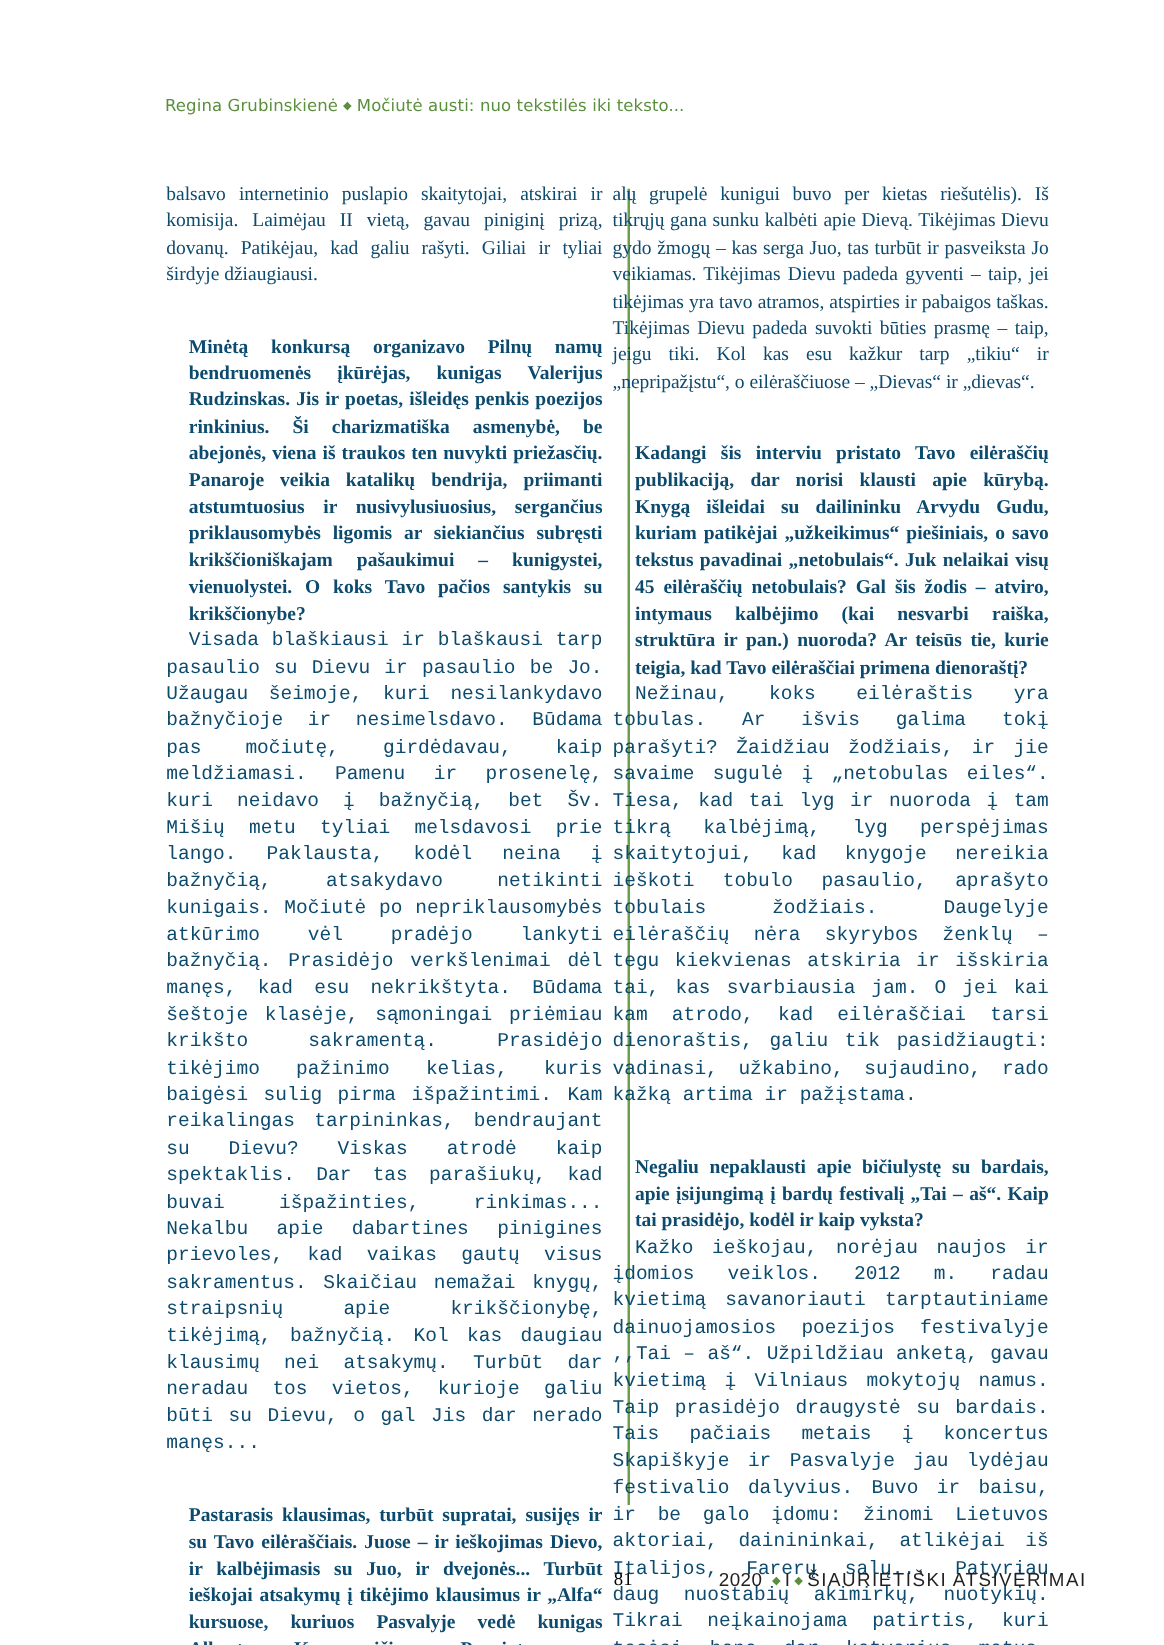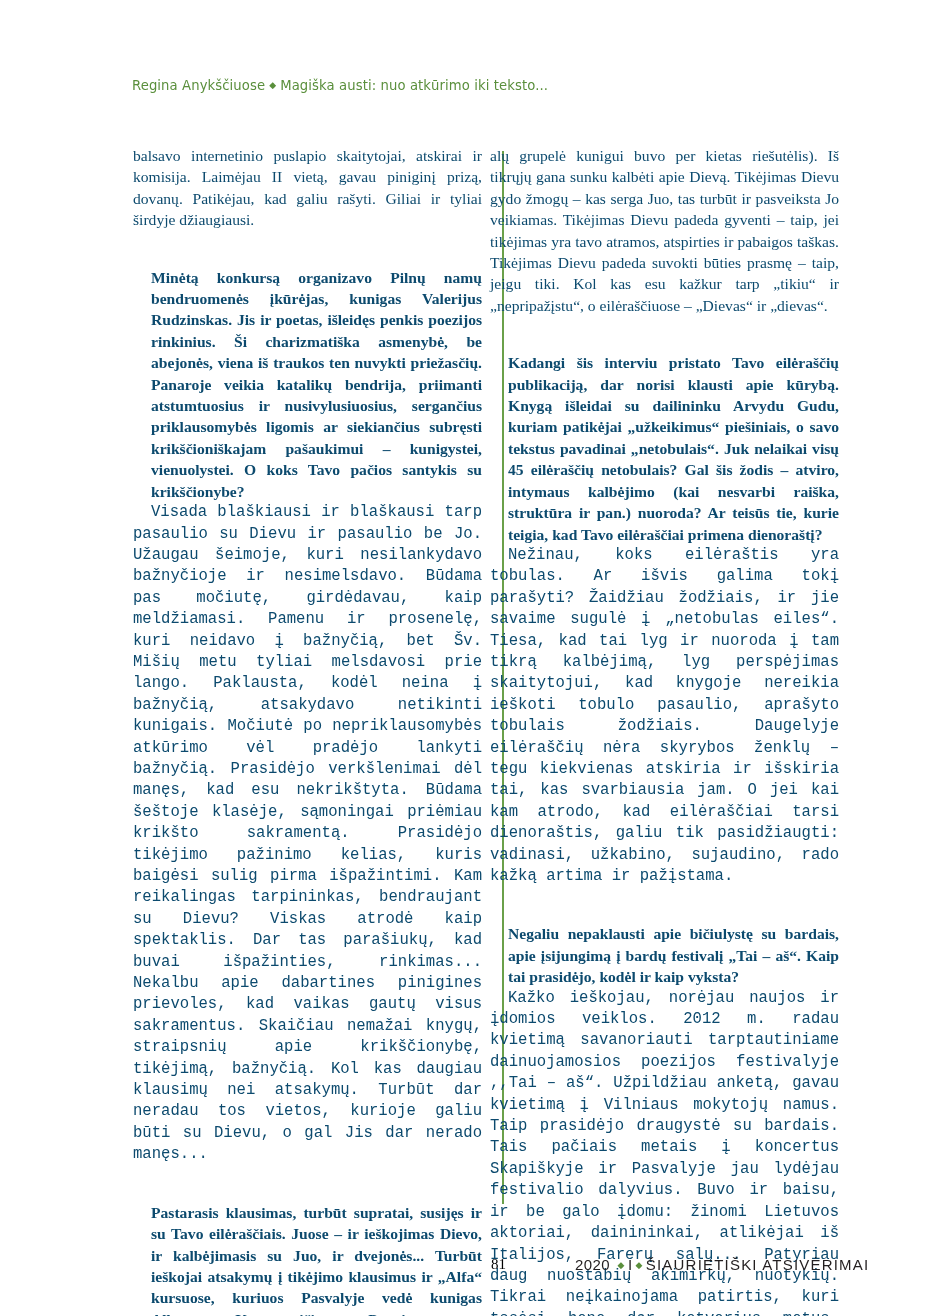--- a/index.html
+++ b/index.html
@@ -38,21 +38,21 @@
     font-family: Liberation Sans, sans-serif; font-size: 15px; color: #231f20;
     white-space: nowrap; letter-spacing: 0.4px;
   }
   .footer-journal .dot { color: #5a8f3c; font-size: 9px; vertical-align: 2px; margin: 0 3px; }
   .footer-journal .sc { letter-spacing: 1.2px; }
 </style>
 </head>
 <body>
 
 <div class="running-head">
-  <span>Regina Anykščiuose</span><span class="dot">◆</span><span>Magiška austi: nuo atkūrimo iki teksto...</span>
+  <span>Regina Grubinskienė</span><span class="dot">◆</span><span>Močiutė austi: nuo tekstilės iki teksto...</span>
 </div>
 
 <div class="col left">
   <p class="first">balsavo internetinio puslapio skaitytojai, atskirai ir komisija. Laimėjau II vietą, gavau piniginį prizą, dovanų. Patikėjau, kad galiu rašyti. Giliai ir tyliai širdyje džiaugiausi.</p>
   <p class="q">Minėtą konkursą organizavo Pilnų namų bendruomenės įkūrėjas, kunigas Valerijus Rudzinskas. Jis ir poetas, išleidęs penkis poezijos rinkinius. Ši charizmatiška asmenybė, be abejonės, viena iš traukos ten nuvykti priežasčių. Panaroje veikia katalikų bendrija, priimanti atstumtuosius ir nusivylusiuosius, sergančius priklausomybės ligomis ar siekiančius subręsti krikščioniškajam pašaukimui – kunigystei, vienuolystei. O koks Tavo pačios santykis su krikščionybe?</p>
   <p class="body-indent">Visada blaškiausi ir blaškausi tarp pasaulio su Dievu ir pasaulio be Jo. Užaugau šeimoje, kuri nesilankydavo bažnyčioje ir nesimelsdavo. Būdama pas močiutę, girdėdavau, kaip meldžiamasi. Pamenu ir prosenelę, kuri neidavo į bažnyčią, bet Šv. Mišių metu tyliai melsdavosi prie lango. Paklausta, kodėl neina į bažnyčią, atsakydavo netikinti kunigais. Močiutė po nepriklausomybės atkūrimo vėl pradėjo lankyti bažnyčią. Prasidėjo verkšlenimai dėl manęs, kad esu nekrikštyta. Būdama šeštoje klasėje, sąmoningai priėmiau krikšto sakramentą. Prasidėjo tikėjimo pažinimo kelias, kuris baigėsi sulig pirma išpažintimi. Kam reikalingas tarpininkas, bendraujant su Dievu? Viskas atrodė kaip spektaklis. Dar tas parašiukų, kad buvai išpažinties, rinkimas... Nekalbu apie dabartines pinigines prievoles, kad vaikas gautų visus sakramentus. Skaičiau nemažai knygų, straipsnių apie krikščionybę, tikėjimą, bažnyčią. Kol kas daugiau klausimų nei atsakymų. Turbūt dar neradau tos vietos, kurioje galiu būti su Dievu, o gal Jis dar nerado manęs...</p>
   <p class="q">Pastarasis klausimas, turbūt supratai, susijęs ir su Tavo eilėraščiais. Juose – ir ieškojimas Dievo, ir kalbėjimasis su Juo, ir dvejonės... Turbūt ieškojai atsakymų į tikėjimo klausimus ir „Alfa“ kursuose, kuriuos Pasvalyje vedė kunigas Albertas Kasperavičius... Paneigtum ar patvirtintum teiginį, kad tikėjimas Dievu gydo žmogų, padeda gyventi, suvokti būties prasmę?</p>
 </div>
 
 <div class="divider"></div>

